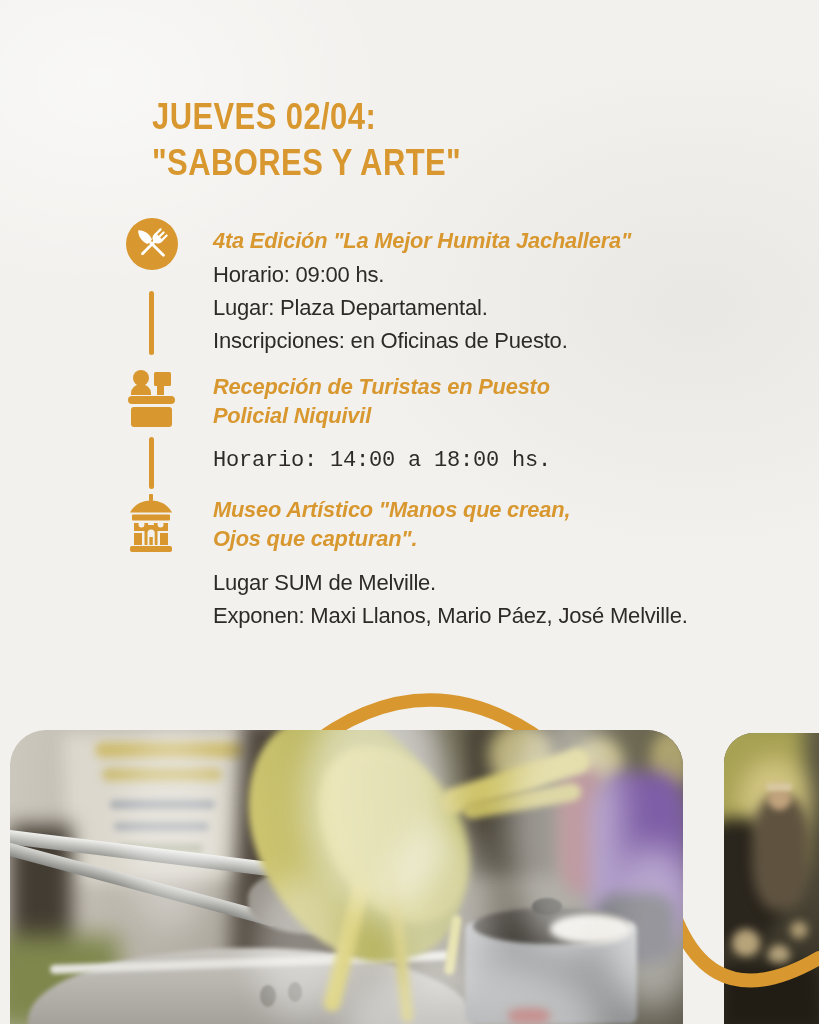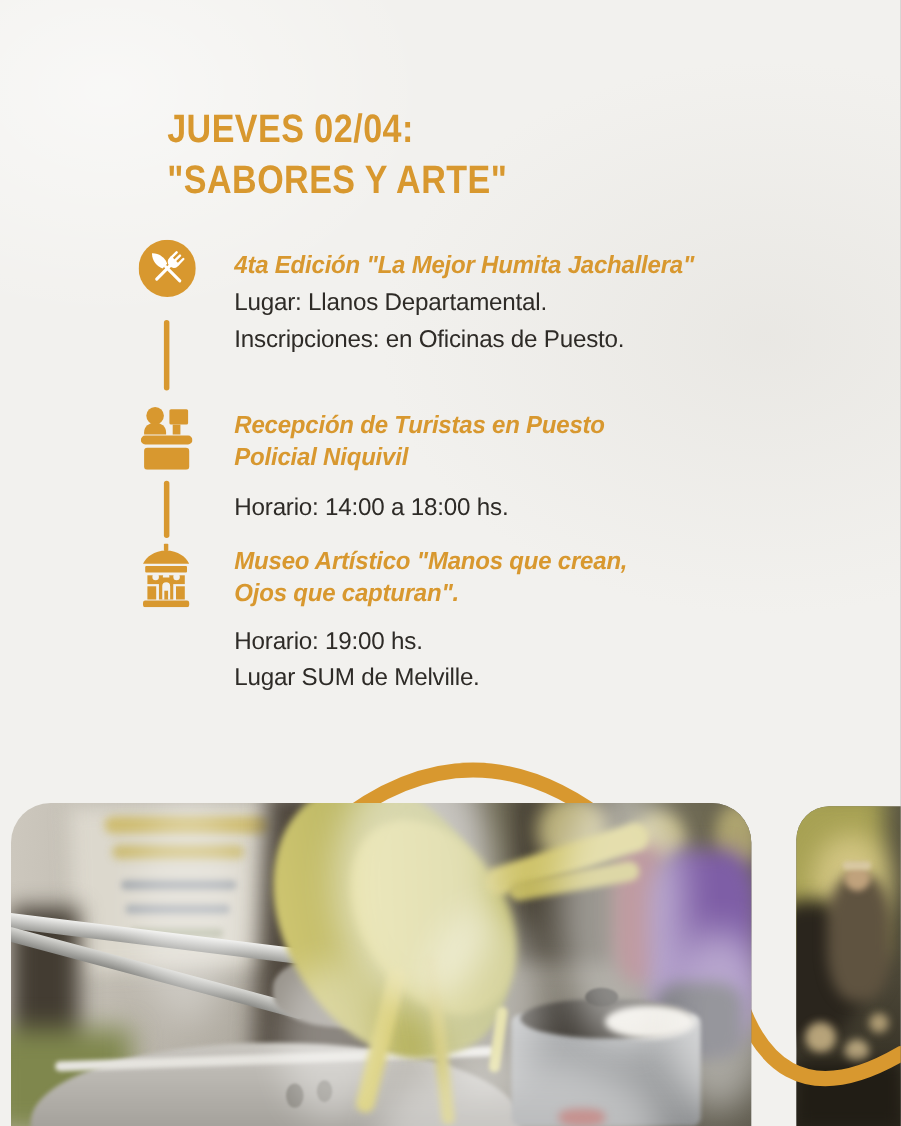--- a/index.html
+++ b/index.html
@@ -63,41 +63,42 @@
         </g>
       </g>
     </svg>
   </div>
   <div class="connector" style="top:291px;height:64px;"></div>
 
   <div class="ev-title" style="top:226px;">
     <div>4ta Edición "La Mejor Humita Jachallera"</div>
   </div>
   <div class="ev-details" style="top:258px;">
-    <div>Lugar: Llanos Departamental.</div>
+    <div>Horario: 09:00 hs.</div>
+    <div>Lugar: Plaza Departamental.</div>
     <div>Inscripciones: en Oficinas de Puesto.</div>
   </div>
 
   <div class="icon-wrap" style="left:128px;top:369px;">
     <svg width="47" height="58" viewBox="0 0 47 58" fill="#d8982f">
       <circle cx="13" cy="9" r="8"></circle>
       <path d="M3 26 v-2 a10 9 0 0 1 20 0 v2 z"></path>
       <rect x="26" y="3" width="17" height="14" rx="1.5"></rect>
       <rect x="29" y="17" width="7" height="9"></rect>
       <rect x="0" y="27" width="47" height="8" rx="4"></rect>
       <rect x="3" y="38" width="41" height="20" rx="3"></rect>
     </svg>
   </div>
   <div class="connector" style="top:437px;height:52px;"></div>
 
   <div class="ev-title" style="top:372px;">
     <div>Recepción de Turistas en Puesto</div>
     <div>Policial Niquivil</div>
   </div>
-  <div class="ev-details" style="top:444px;">
+  <div class="ev-details" style="top:444px;font-family:Liberation Mono, monospace;">
     <div>Horario: 14:00 a 18:00 hs.</div>
   </div>
 
   <div class="icon-wrap" style="left:128px;top:494px;">
     <svg width="46" height="58" viewBox="0 0 46 58" fill="#d8982f">
       <rect x="21" y="0" width="4" height="7" rx="1"></rect>
       <path d="M23 6.5 C 12 6.5 5 12.5 2 18.5 L 44 18.5 C 41 12.5 34 6.5 23 6.5 Z"></path>
       <rect x="4" y="20.5" width="38" height="6" rx="1"></rect>
       <rect x="6" y="29" width="34" height="8"></rect>
       <circle cx="13.5" cy="30.5" r="3" fill="#f2f1ee"></circle>
@@ -110,22 +111,22 @@
       <rect x="21.4" y="43" width="3.4" height="8"></rect>
       <rect x="2" y="52" width="42" height="6" rx="2"></rect>
     </svg>
   </div>
 
   <div class="ev-title" style="top:495px;">
     <div>Museo Artístico "Manos que crean,</div>
     <div>Ojos que capturan".</div>
   </div>
   <div class="ev-details" style="top:566px;">
-    <div>Horario: 19:00 hs.</div>
     <div>Lugar SUM de Melville.</div>
+    <div>Exponen: Maxi Llanos, Mario Páez, José Melville.</div>
   </div>
 
   <svg class="decor-svg" width="819" height="1024" viewBox="0 0 819 1024">
     <path d="M 302 752 Q 430 648 558 752" stroke="#d8982f" stroke-width="13" fill="none"></path>
     <path d="M 662 872 Q 695 1030 819 958" stroke="#d8982f" stroke-width="14" fill="none" stroke-linecap="round"></path>
   </svg>
 
   <div class="photo photo-side">
     <div class="b" style="left:-25px;top:-15px;width:105px;height:150px;background:#a8a254;filter:blur(10px);"></div>
     <div class="b" style="left:15px;top:25px;width:70px;height:85px;background:#d9cb8a;border-radius:50%;filter:blur(12px);opacity:.85;"></div>

